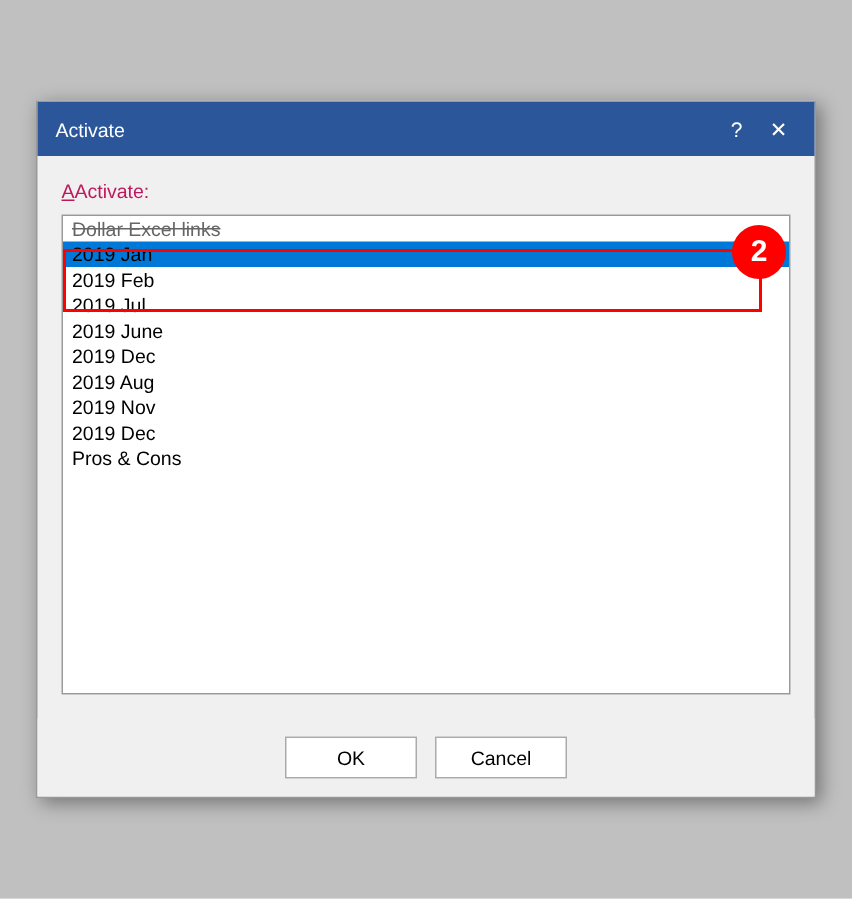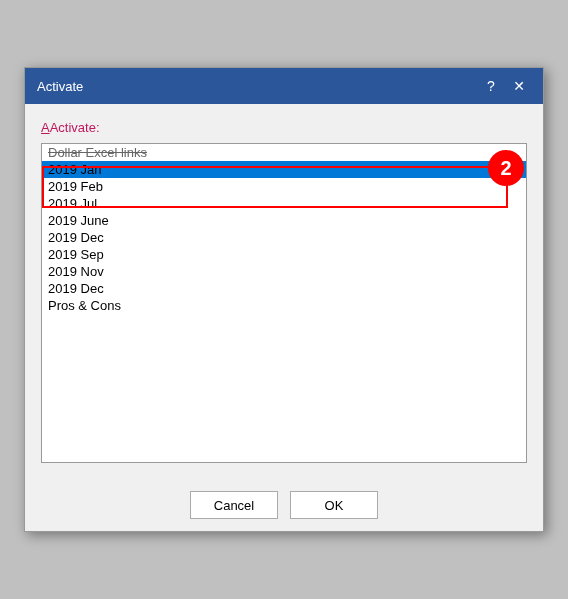--- a/index.html
+++ b/index.html
@@ -210,25 +210,25 @@
         <div class="badge">2</div>
       </div>
 
       <ul class="listbox">
       <li class="list-item strikethrough">Dollar Excel links</li>
           <li class="list-item selected">2019 Jan</li>
           <li class="list-item">2019 Feb</li>
           <li class="list-item">2019 Jul</li>
           <li class="list-item">2019 June</li>
           <li class="list-item">2019 Dec</li>
-          <li class="list-item">2019 Sep</li>
+          <li class="list-item">2019 Aug</li>
           <li class="list-item">2019 Nov</li>
           <li class="list-item">2019 Dec</li>
           <li class="list-item">Pros &amp; Cons</li>
         </ul>
     </div>
   </div>
 
   <div class="dialog-footer">
+    <button class="btn primary">OK</button>
     <button class="btn">Cancel</button>
-    <button class="btn primary">OK</button>
   </div>
 </div>
 
 </body></html>

